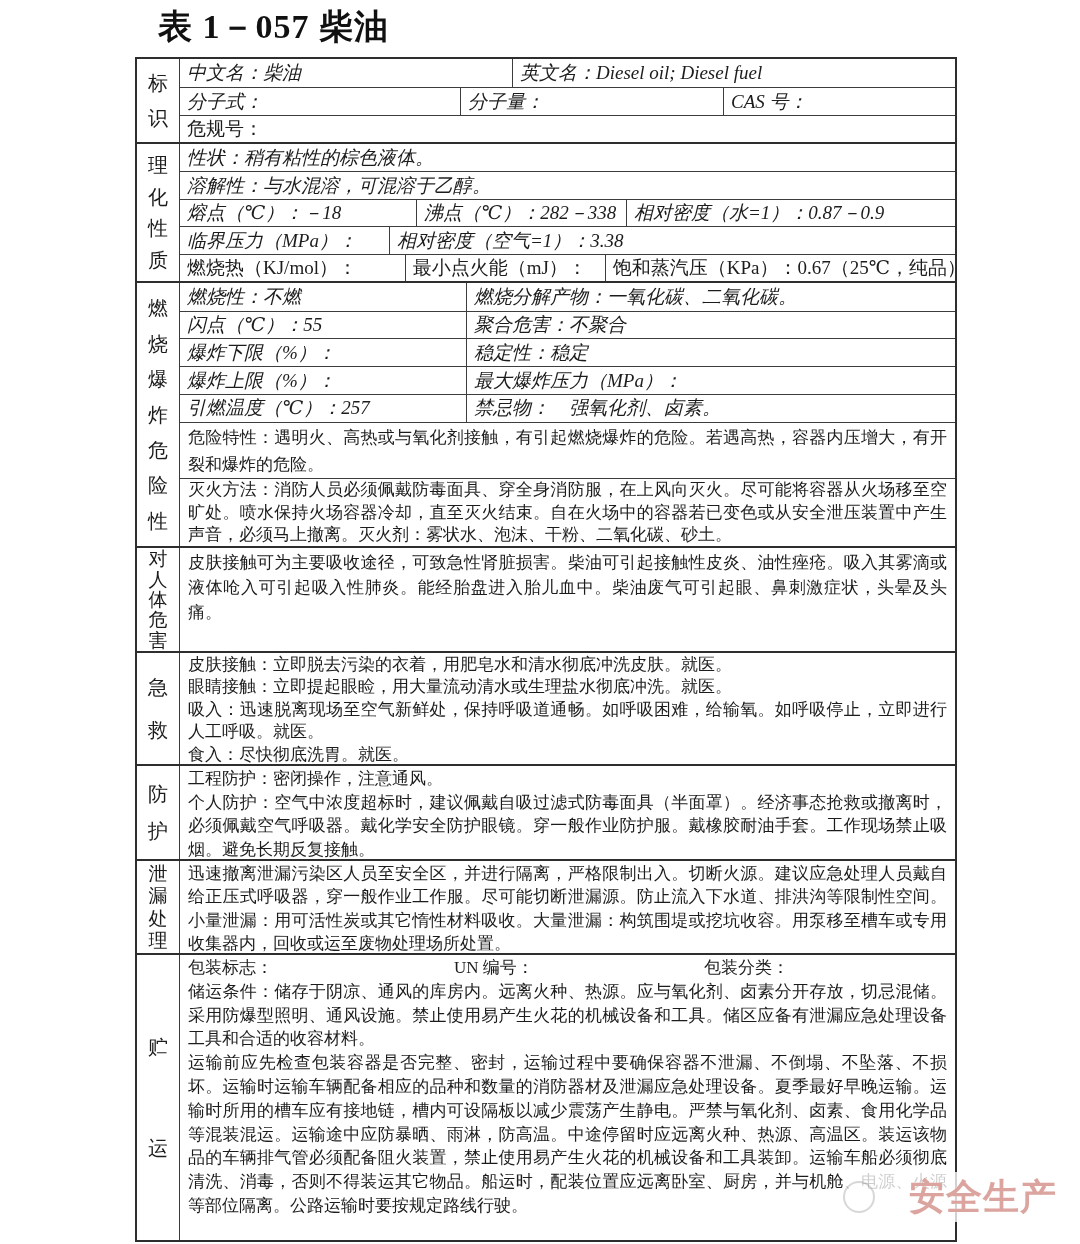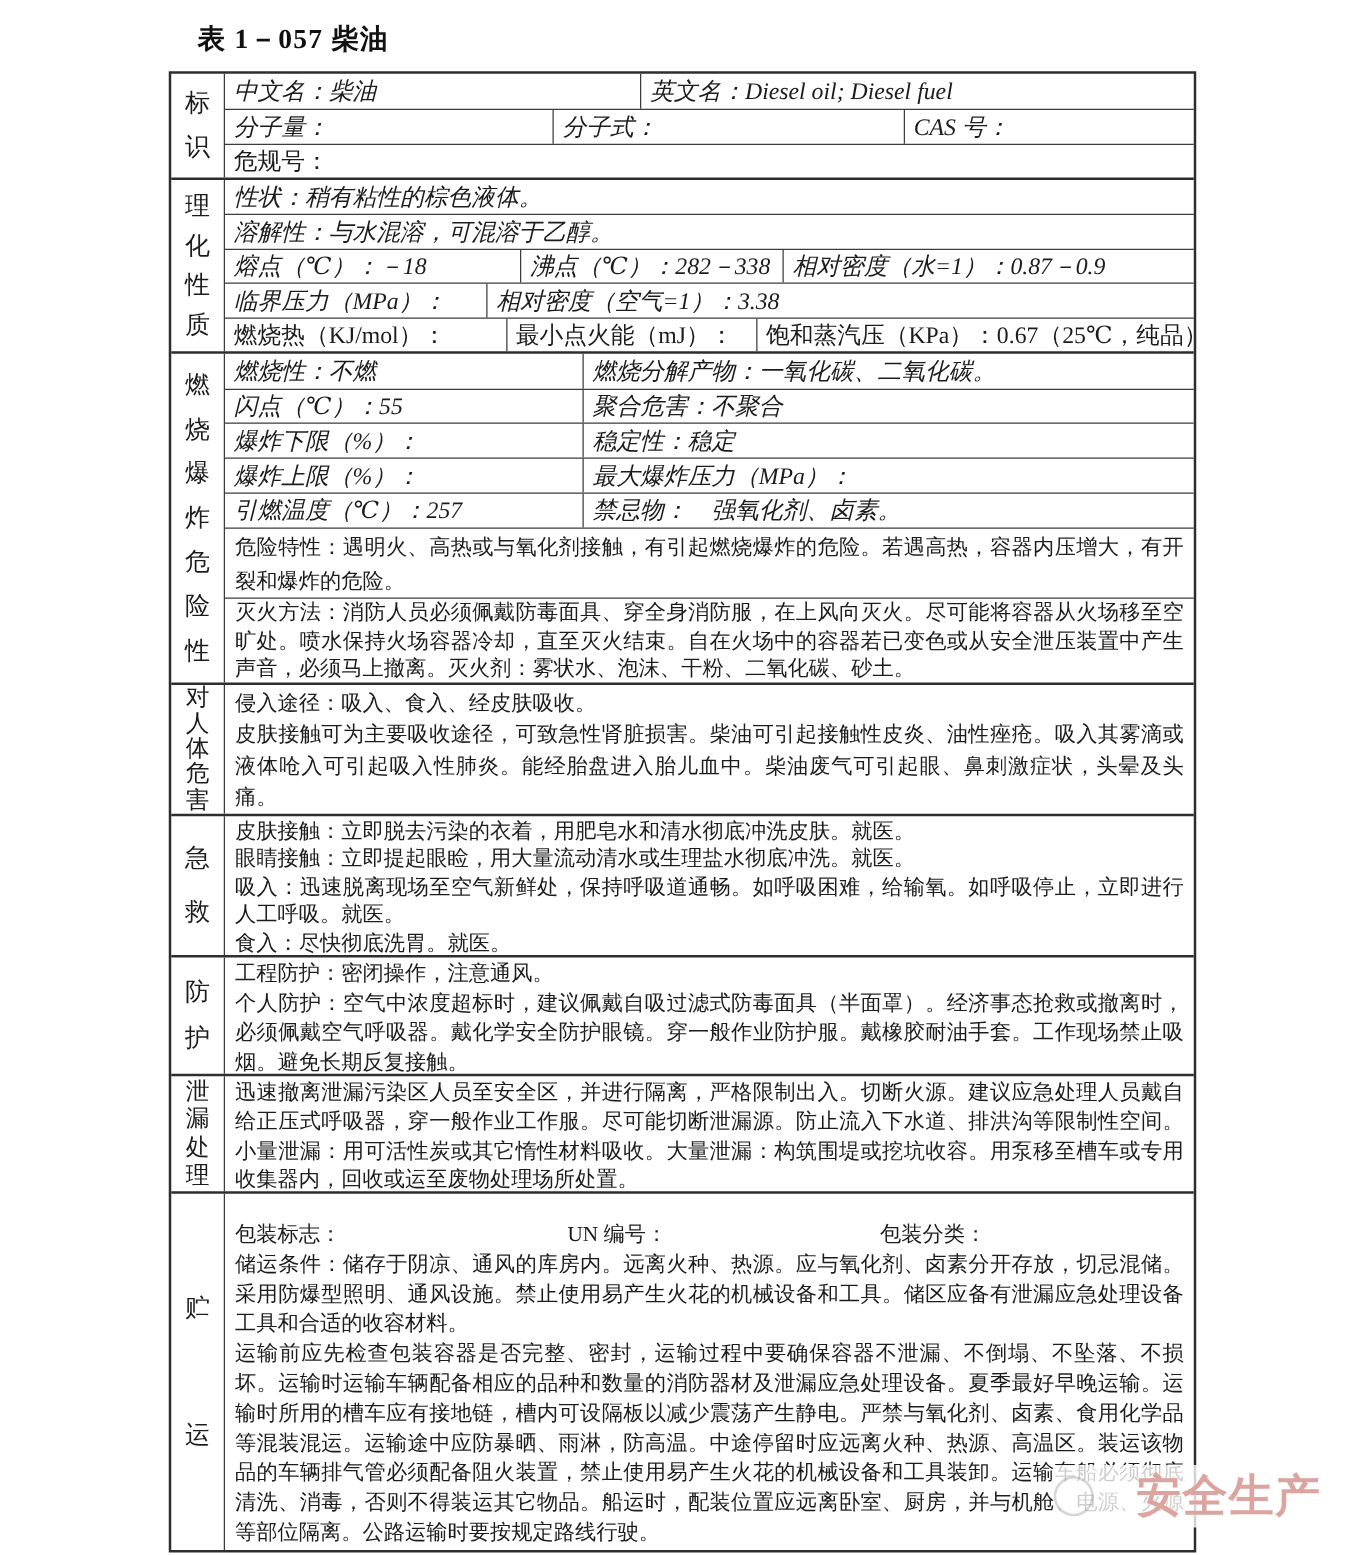--- a/index.html
+++ b/index.html
@@ -2,22 +2,22 @@
 <html lang="zh"><head>
 <meta charset="utf-8">
 <style>
   html,body { margin:0; padding:0; background:#ffffff; }
   .page {
     position:relative; width:1080px; height:1244px; background:#ffffff;
     font-family:"Liberation Serif","DejaVu Serif",serif; color:#1c1c1c;
     overflow:hidden;
   }
   .title {
-    position:absolute; left:158px; top:16px; margin:0;
-    font-size:22px; font-weight:bold; letter-spacing:1px; color:#111;
+    position:absolute; left:158px; top:4px; margin:0;
+    font-size:34px; font-weight:bold; letter-spacing:1px; color:#111;
   }
   .msds {
     position:absolute; left:135px; top:57px; width:822px;
     border:2px solid #2e2e2e; box-sizing:border-box; background:#fff;
   }
   .sec { display:flex; border-top:2px solid #2e2e2e; box-sizing:border-box; }
   .sec:first-child { border-top:none; }
   .label-cell {
     width:43px; flex:0 0 43px; border-right:1px solid #3a3a3a; box-sizing:border-box;
     display:flex; flex-direction:column; justify-content:space-evenly; align-items:center;
@@ -33,21 +33,21 @@
     font-size:19px; white-space:nowrap; overflow:hidden;
   }
   .cell:last-child { border-right:none; }
   .grow { flex:1 1 auto; min-width:0; }
   .h28 { height:28px;font-style:italic; } .h27 { height:27px; }
   .para {
     box-sizing:border-box; padding:1px 8px 0 8px; font-size:17px;
     text-align:justify; overflow:hidden; white-space:normal;
   }
   .para p { margin:0; }
-  .pack-row { display:flex;margin-top:20px; }
+  .pack-row { display:flex; }
   .pack-row span { display:inline-block; }
   .pack-c1 { width:266px; } .pack-c2 { width:250px; }
   
   .watermark {
     position:absolute; left:843px; top:1172px; width:222px; height:50px;
     background:rgba(255,255,255,0.78); display:flex; align-items:center;
     pointer-events:none;
     gap:32px;
   }
   .wm-logo {
@@ -73,22 +73,22 @@
       <div class="label-cell">
           <span>标</span>
           <span>识</span>
         </div>
       <div class="content">
         <div class="row h28">
           <div class="cell" style="width:333px">中文名：柴油</div>
           <div class="cell grow">英文名：Diesel oil; Diesel fuel</div>
         </div>
         <div class="row h28">
+          <div class="cell" style="width:281px">分子式：</div>
           <div class="cell" style="width:263px">分子量：</div>
-          <div class="cell" style="width:281px">分子式：</div>
           <div class="cell grow">CAS 号：</div>
         </div>
         <div class="row h27">
           <div class="cell grow">危规号：</div>
         </div>
       </div>
     </div>
 
     <div class="sec" style="height:139px">
       <div class="label-cell">
@@ -164,21 +164,20 @@
     <div class="sec" style="height:105px">
       <div class="label-cell" style="font-size:19px">
           <span>对</span>
           <span>人</span>
           <span>体</span>
           <span>危</span>
           <span>害</span>
         </div>
       <div class="content">
         <div class="para grow" style="line-height:25px;padding-top:2px">
-          <p>侵入途径：吸入、食入、经皮肤吸收。</p>
           <p>皮肤接触可为主要吸收途径，可致急性肾脏损害。柴油可引起接触性皮炎、油性痤疮。吸入其雾滴或液体呛入可引起吸入性肺炎。能经胎盘进入胎儿血中。柴油废气可引起眼、鼻刺激症状，头晕及头痛。</p>
         </div>
       </div>
     </div>
 
     <div class="sec" style="height:113px">
       <div class="label-cell">
           <span>急</span>
           <span>救</span>
         </div>

